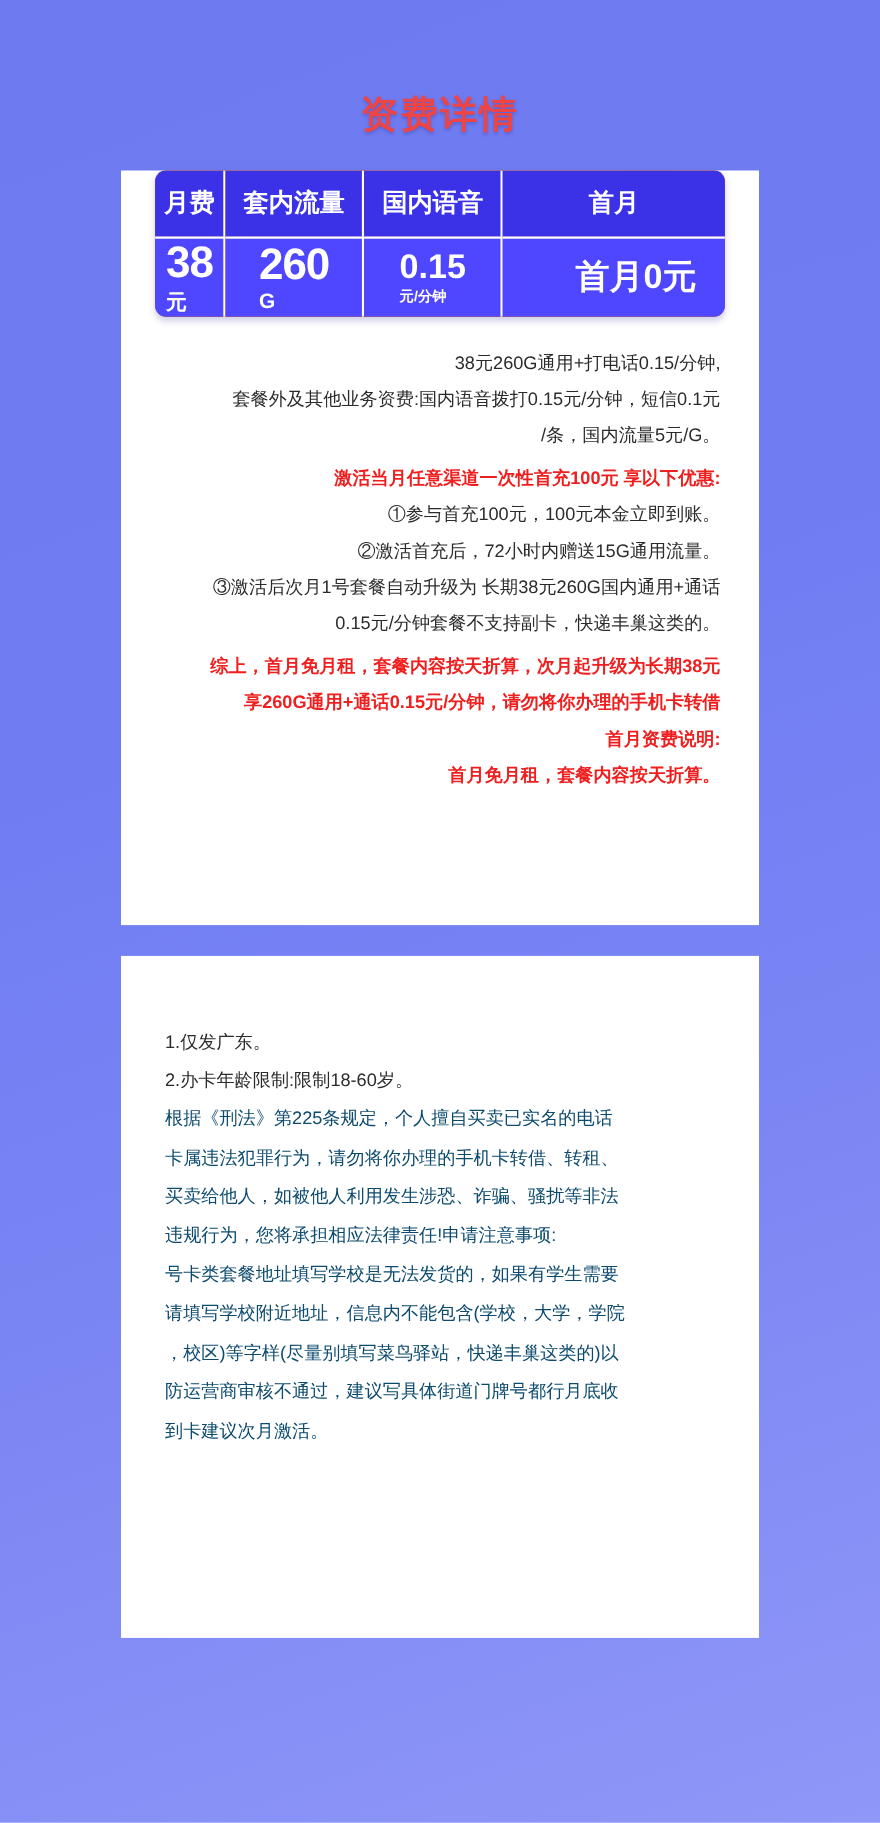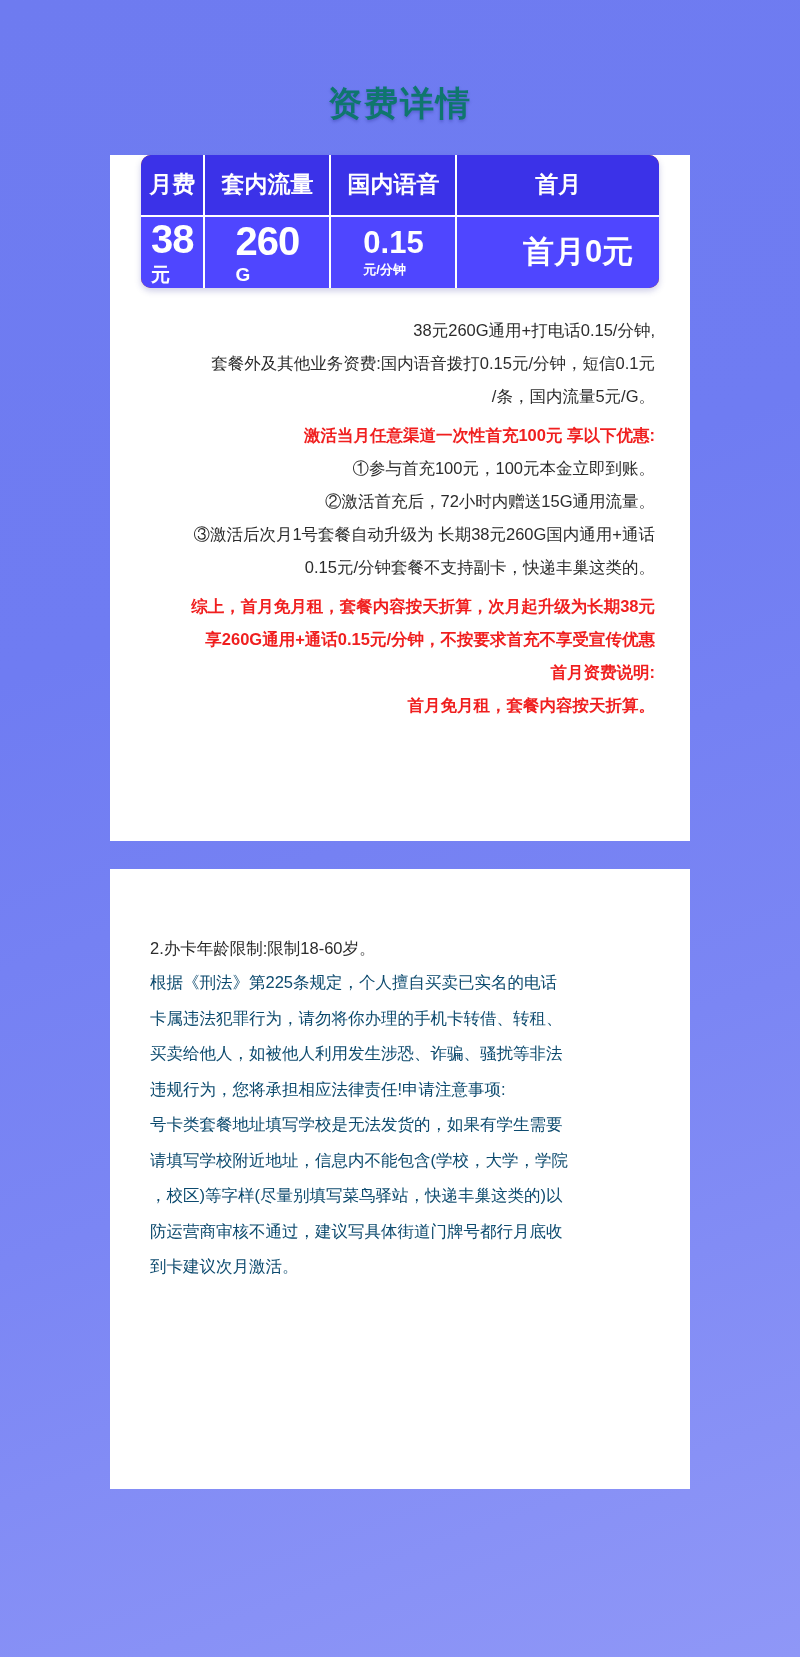--- a/index.html
+++ b/index.html
@@ -8,21 +8,21 @@
     width: 800px;
     height: 1657px;
     background: linear-gradient(160deg, #6e7bf0 0%, #6f7cf2 35%, #7b86f4 65%, #8f97f7 100%);
     font-family: "Liberation Sans", sans-serif;
     overflow: hidden;
   }
   .page { position: relative; width: 800px; height: 1657px; }
 
   .section-title {
     text-align: center;
-    color: #0f766e;
+    color: #ef4444;
     font-size: 34px;
     font-weight: bold;
     letter-spacing: 2px;
     text-shadow: 0 2px 3px rgba(40,50,150,0.35);
   }
   #title-1 { padding-top: 58px; }
   #title-2 { padding-top: 68px; }
 
   .card {
     background: #ffffff;
@@ -141,29 +141,30 @@
     <div class="body-text">
       <p>38元260G通用+打电话0.15/分钟,</p>
       <p>套餐外及其他业务资费:国内语音拨打0.15元/分钟，短信0.1元</p>
       <p>/条，国内流量5元/G。</p>
       <p class="red-b mt">激活当月任意渠道一次性首充100元 享以下优惠:</p>
       <p>①参与首充100元，100元本金立即到账。</p>
       <p>②激活首充后，72小时内赠送15G通用流量。</p>
       <p>③激活后次月1号套餐自动升级为 长期38元260G国内通用+通话</p>
       <p>0.15元/分钟套餐不支持副卡，快递丰巢这类的。</p>
       <p class="red-b mt">综上，首月免月租，套餐内容按天折算，次月起升级为长期38元</p>
-      <p class="red-b">享260G通用+通话0.15元/分钟，不按要求首充不享受宣传优惠</p>
+      <p class="red-b">享260G通用+通话0.15元/分钟，请勿将你办理的手机卡转借</p>
       <p class="red-b">首月资费说明:</p>
       <p class="red-b">首月免月租，套餐内容按天折算。</p>
     </div>
   </div>
 
 
   <div class="card" id="card-2">
     <div class="tips-text">
+      <p>1.仅发广东。</p>
       <p>2.办卡年龄限制:限制18-60岁。</p>
       <p class="tips-red">根据《刑法》第225条规定，个人擅自买卖已实名的电话</p>
       <p class="tips-red">卡属违法犯罪行为，请勿将你办理的手机卡转借、转租、</p>
       <p class="tips-red">买卖给他人，如被他人利用发生涉恐、诈骗、骚扰等非法</p>
       <p class="tips-red">违规行为，您将承担相应法律责任!申请注意事项:</p>
       <p class="tips-red">号卡类套餐地址填写学校是无法发货的，如果有学生需要</p>
       <p class="tips-red">请填写学校附近地址，信息内不能包含(学校，大学，学院</p>
       <p class="tips-red">，校区)等字样(尽量别填写菜鸟驿站，快递丰巢这类的)以</p>
       <p class="tips-red">防运营商审核不通过，建议写具体街道门牌号都行月底收</p>
       <p class="tips-red">到卡建议次月激活。</p>

